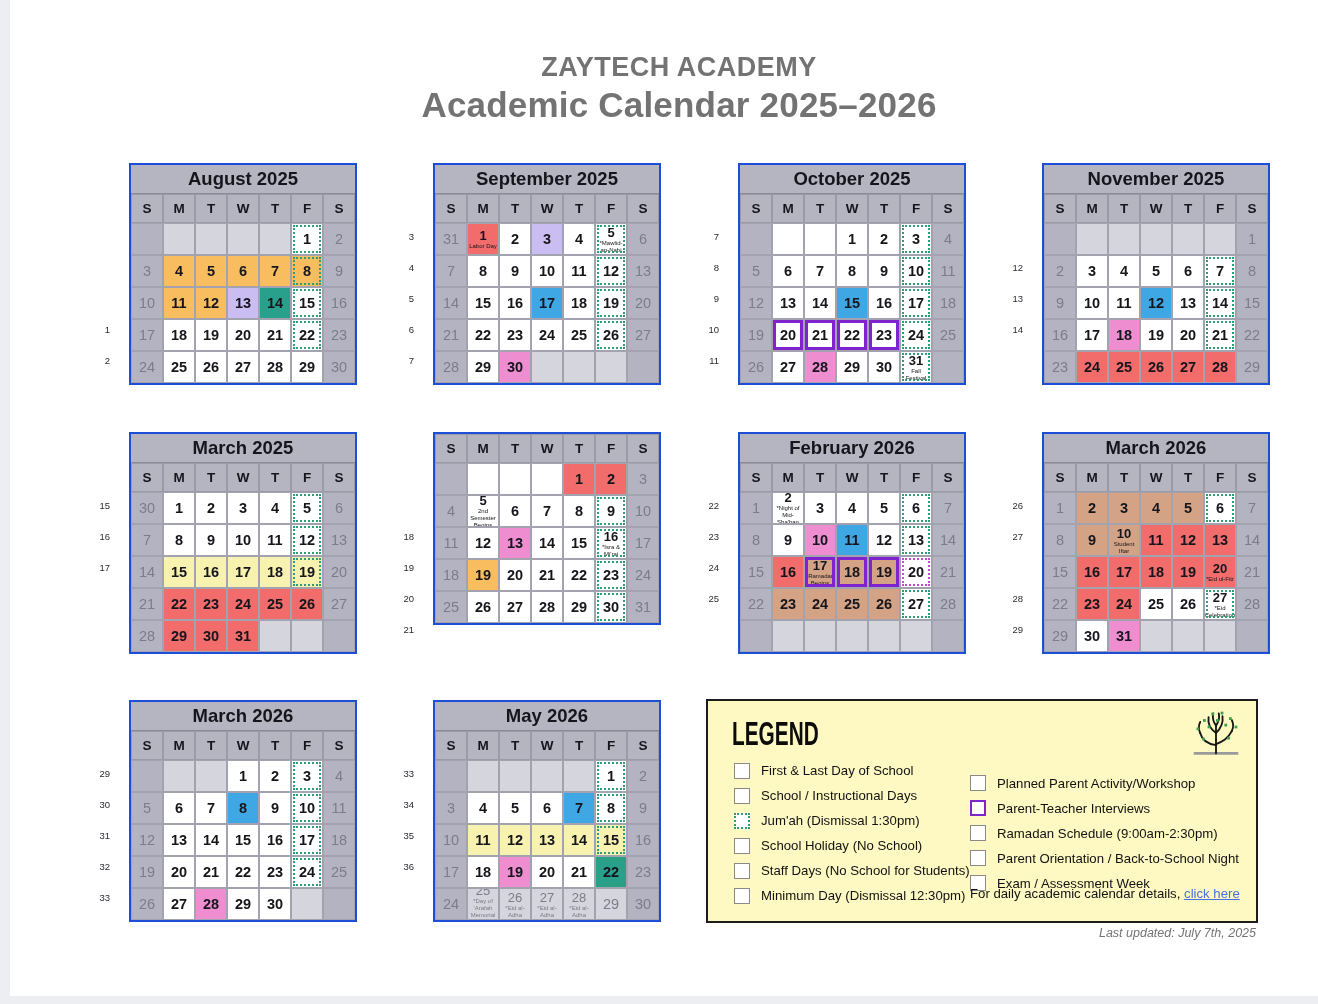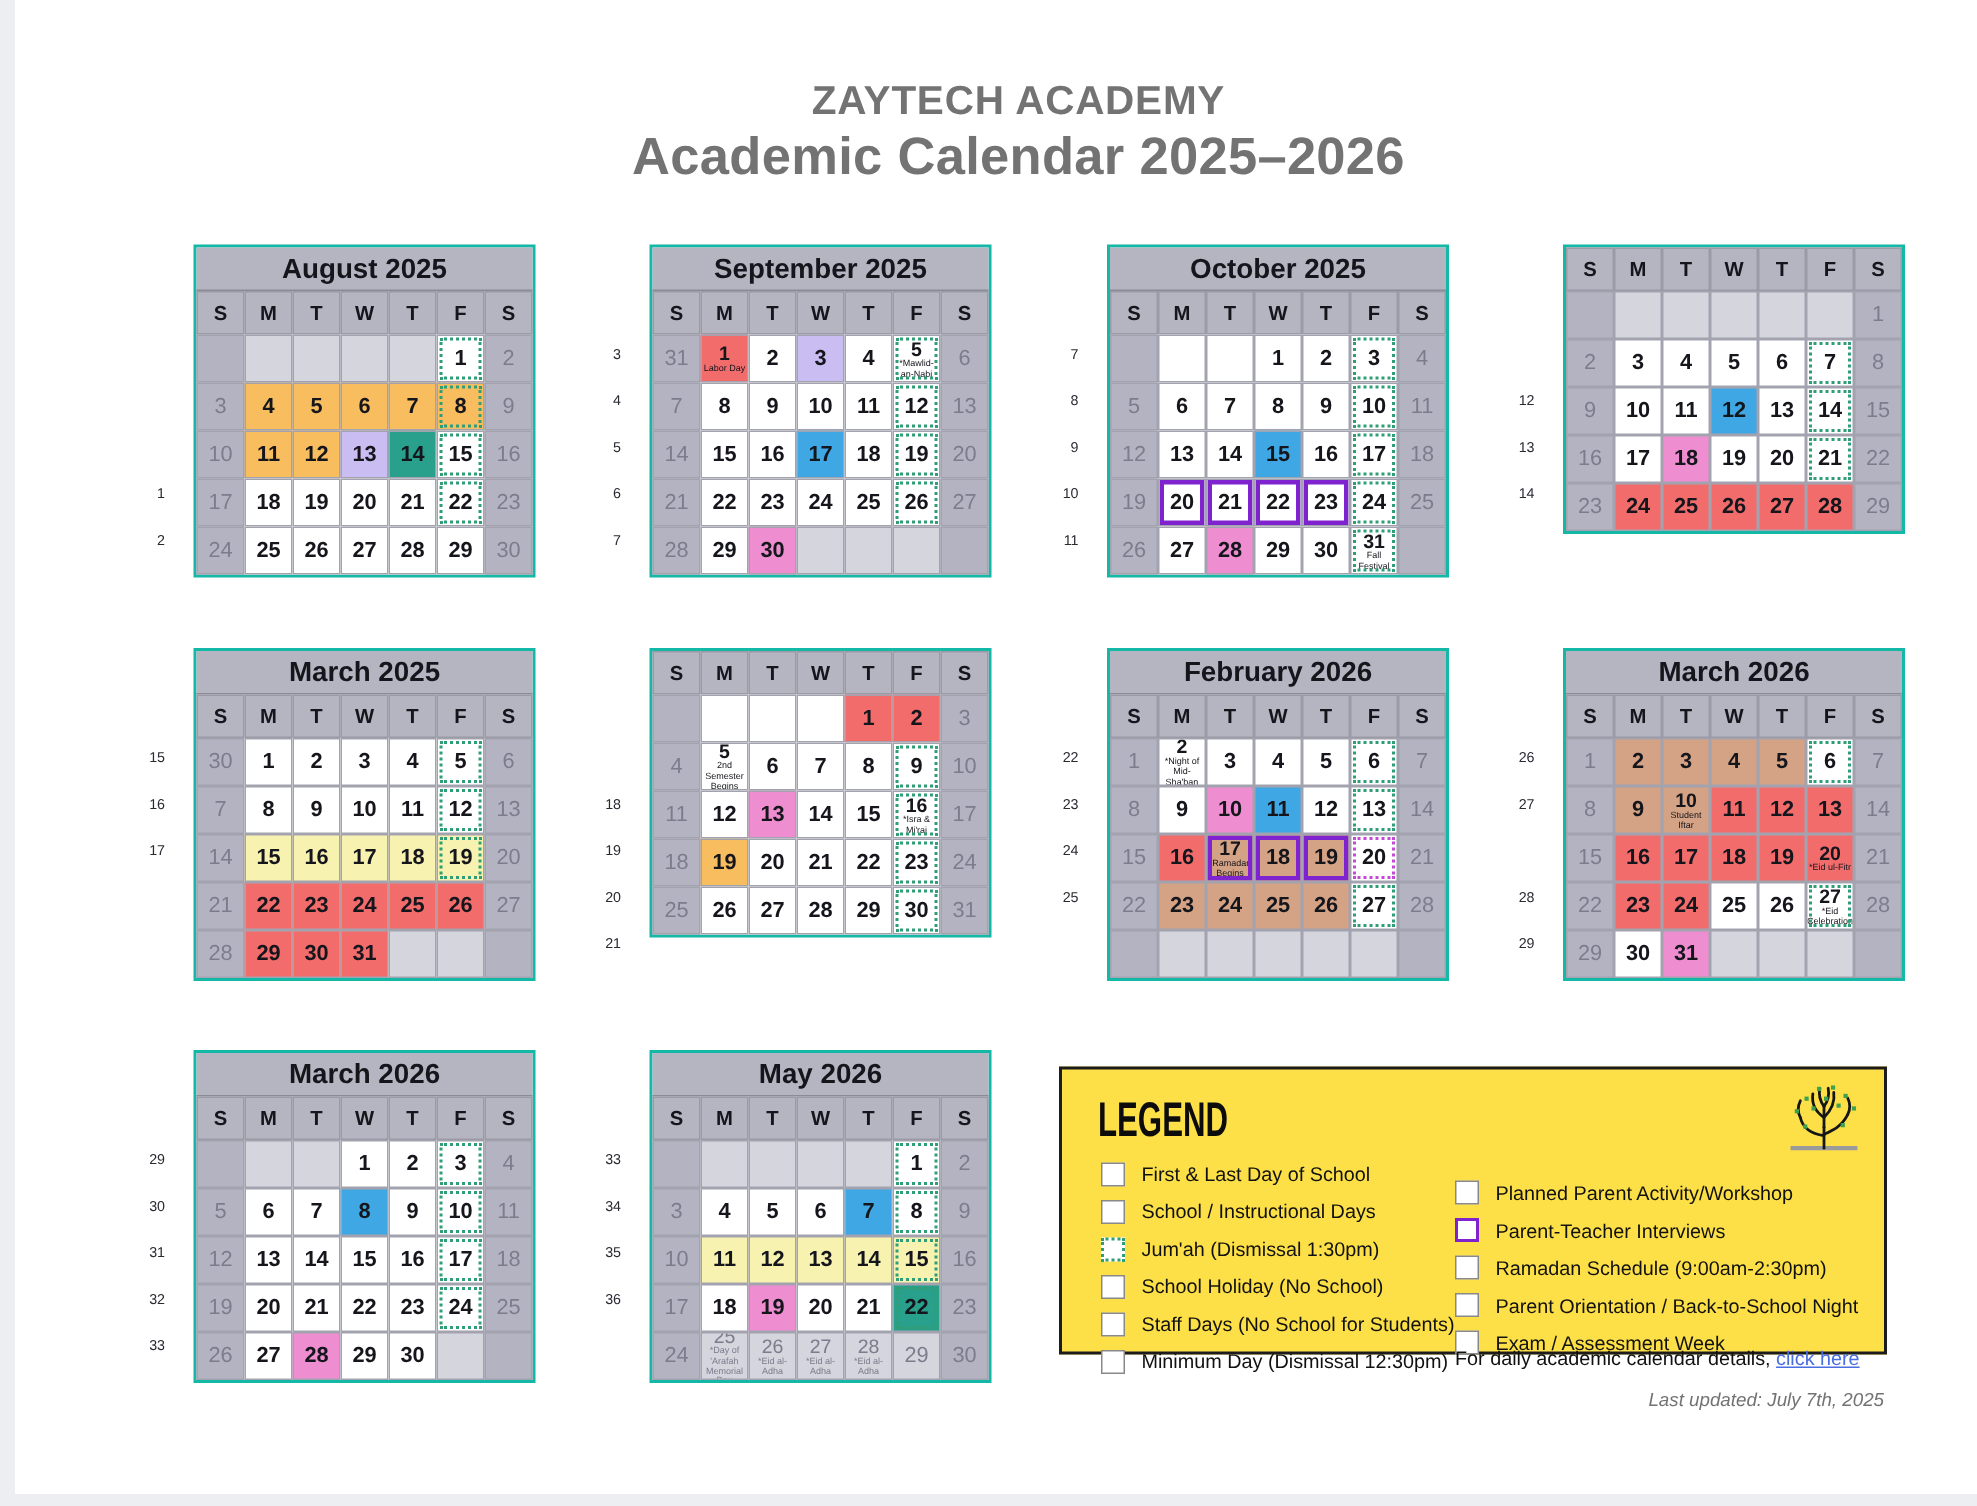--- a/index.html
+++ b/index.html
@@ -8,21 +8,21 @@
   .page{position:absolute;left:10px;top:0;width:1308px;height:996px;background:#ffffff;}
   
   .hdr{position:absolute;left:89px;top:52px;width:1160px;text-align:center;color:#737373;}
   .hdr .school{font-size:27px;font-weight:800;letter-spacing:.5px;}
   .hdr .title{font-size:35px;font-weight:800;letter-spacing:.2px;margin-top:2px;}
   
   .month{position:absolute;width:258px;color:#15151c;}
   .m0{left:89px;top:163px;}  .m1{left:393px;top:163px;}  .m2{left:698px;top:163px;}  .m3{left:1002px;top:163px;}
   .m4{left:89px;top:432px;}  .m5{left:393px;top:432px;}  .m6{left:698px;top:432px;}  .m7{left:1002px;top:432px;}
   .m8{left:89px;top:700px;}  .m9{left:393px;top:700px;}
-  .mtable{margin-left:30px;border:2px solid #14b8a6;background:#fff;}
+  .mtable{margin-left:30px;border:2px solid #1d4ed8;background:#fff;}
   .mtitle{height:28px;background:#b5b5c2;display:flex;align-items:center;justify-content:center;
           font-size:18.5px;font-weight:700;border-bottom:1px solid #8b8b98;}
   .mdays,.week{display:grid;grid-template-columns:repeat(7,1fr);}
   .dh{height:27px;background:#b5b5c2;display:flex;align-items:center;justify-content:center;
       font-weight:700;font-size:13.5px;border:0.5px solid #9b9ba8;}
   .cell{height:30px;position:relative;border:0.5px solid #a3a3b0;background:#fff;
         display:flex;flex-direction:column;align-items:center;justify-content:center;overflow:hidden;}
   .dnum{font-size:14.5px;font-weight:600;line-height:1;}
   .has-note .dnum{font-size:13px;margin-top:1px;}
   .note{font-size:6px;line-height:1.15;text-align:center;margin-top:1px;padding:0 1px;}
@@ -31,22 +31,22 @@
   .c-post{background:#d5d5de;} .c-post .dnum{color:#7c7c8c;font-weight:500;} .c-post .note{color:#7c7c8c;}
   .c-holiday{background:#f26c6c;} .c-staff{background:#f8bd5f;} .c-min{background:#3fa8e4;}
   .c-first{background:#29a08b;}   .c-first .dnum{font-weight:700;}
   .c-orient{background:#c9bdf2;}  .c-pink{background:#ee8ed1;} .c-exam{background:#f8f2b0;}
   .c-ram{background:#d4a385;}
   .dotted::after{content:"";position:absolute;inset:1px;border:2px dotted #2f9e77;pointer-events:none;}
   .dotted-purple::after{content:"";position:absolute;inset:1px;border:2px dotted #c24ad4;pointer-events:none;}
   .pti::after{content:"";position:absolute;inset:0;border:3px solid #7e23ce;pointer-events:none;}
   .wnum{position:absolute;left:0;width:11px;font-size:9.5px;color:#2a2a33;text-align:right;line-height:1;}
   
-  .legend{position:absolute;left:696px;top:699px;width:552px;height:192px;background:#fde047;
-          border:2px solid #1c1c1c;box-sizing:border-box;margin-top:12px;}
+  .legend{position:absolute;left:696px;top:699px;width:552px;height:224px;background:#fef9c3;
+          border:2px solid #1c1c1c;box-sizing:border-box;}
   .lg-title{position:absolute;left:24px;top:14px;font-size:26px;font-weight:800;letter-spacing:0;
             transform:scale(0.8,1.25);transform-origin:left top;color:#0c0c0c;}
   .lg-cols{position:absolute;left:26px;top:57px;right:14px;display:flex;}
   .lg-col{display:flex;flex-direction:column;justify-content:center;}
   .lg-col.left{width:236px;}
   .lg-col.right{flex:1;}
   .lg-item{display:flex;align-items:center;height:25px;gap:11px;}
   .swatch{width:16px;height:16px;box-sizing:border-box;border:1px solid rgba(40,40,40,.55);flex:none;position:relative;background:#fff;}
   .sw-jumah{border:2px dotted #2f9e77;}
   .sw-pti{border:2px solid #7e23ce;}
@@ -441,20 +441,21 @@
             </div>
             <div class="cell c-we"></div>
           </div>
         </div>
       </div>
       <div class="month m3">
         <div class="wnum" style="top: 100px;">12</div>
         <div class="wnum" style="top: 131px;">13</div>
         <div class="wnum" style="top: 162px;">14</div>
         <div class="mtable">
+          <div class="mtitle">November 2025</div>
           <div class="mdays">
             <div class="dh">S</div>
             <div class="dh">M</div>
             <div class="dh">T</div>
             <div class="dh">W</div>
             <div class="dh">T</div>
             <div class="dh">F</div>
             <div class="dh">S</div>
           </div>
           <div class="week">

